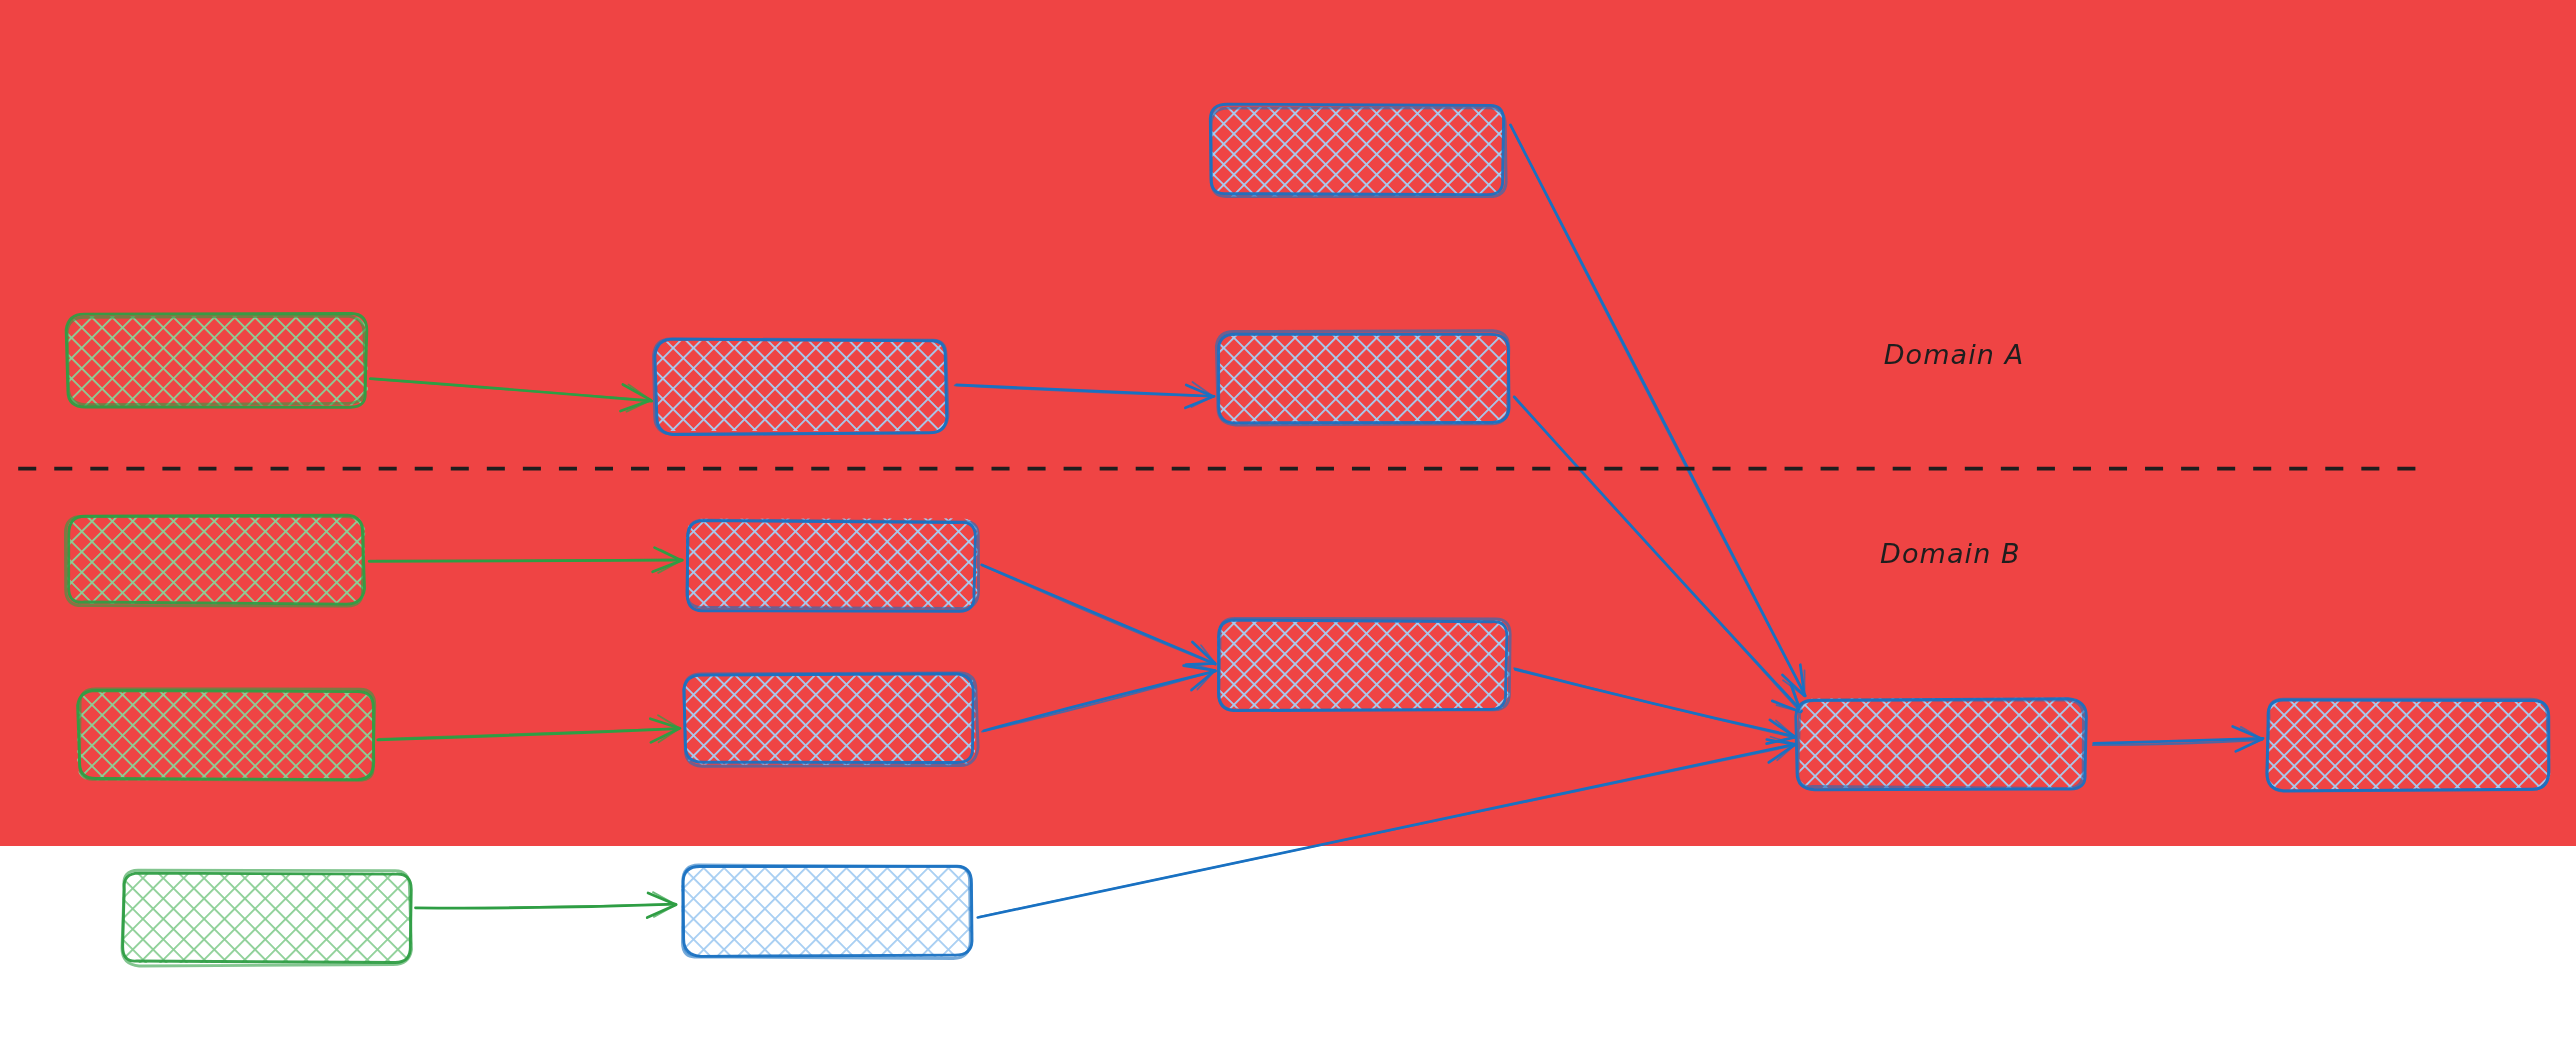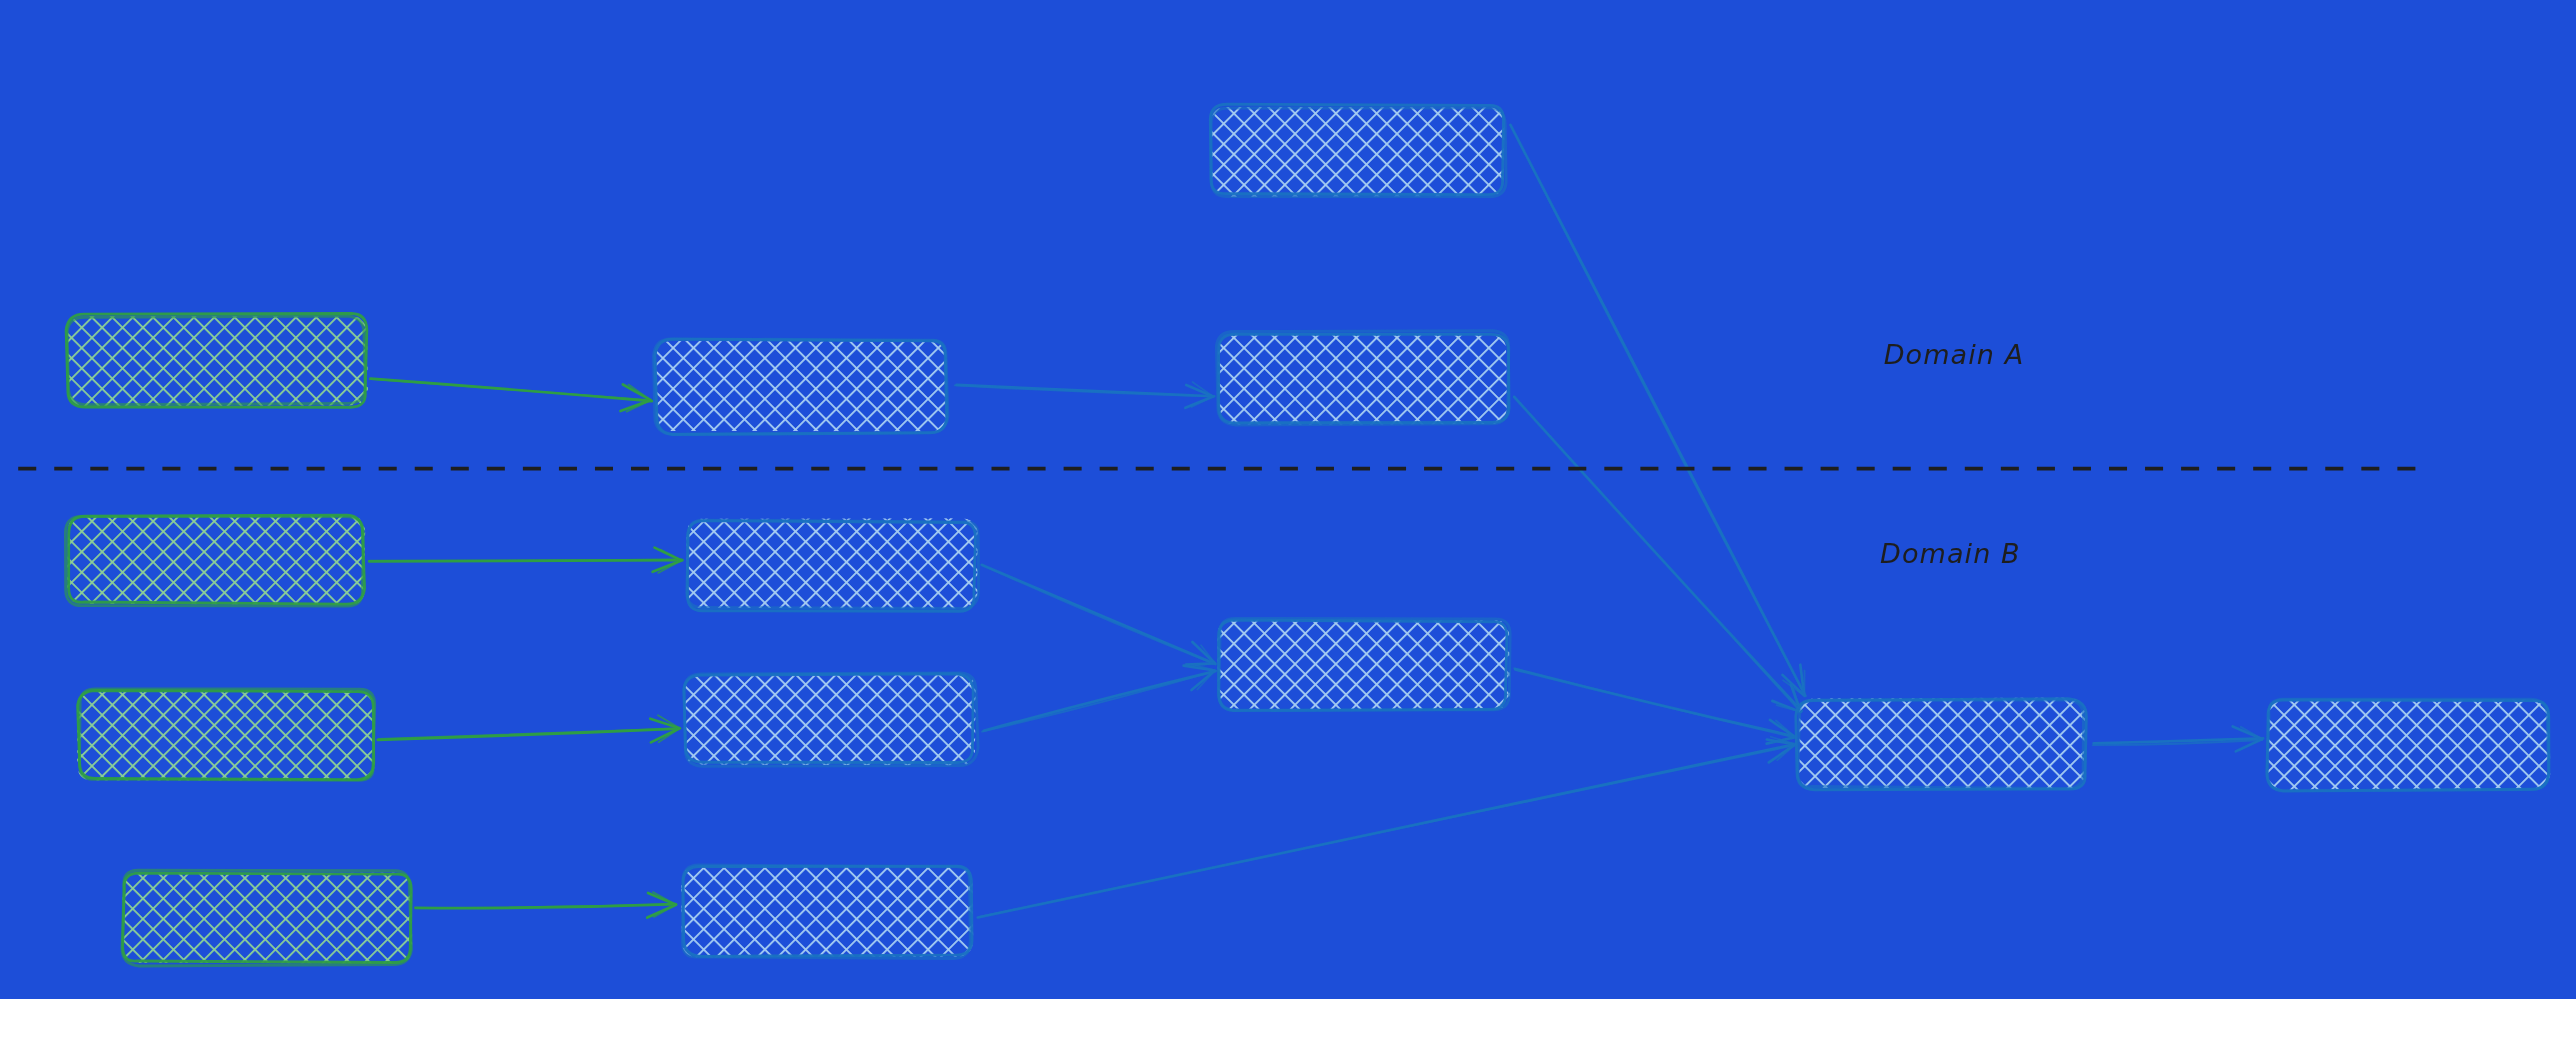--- a/index.html
+++ b/index.html
@@ -10,22 +10,22 @@
   }
   body {
     width: 2576px;
     height: 1049px;
     overflow: hidden;
     font-family: "DejaVu Sans", sans-serif;
   }
   #canvas-root {
     position: relative;
     width: 2576px;
-    height: 999px;
-    background: #1d4ed8;
+    height: 846px;
+    background: #ef4444;
   }
   #diagram-svg {
     position: absolute;
     top: 0;
     left: 0;
     width: 2576px;
     height: 1049px;
     display: block;
   }
   .domain-label {

